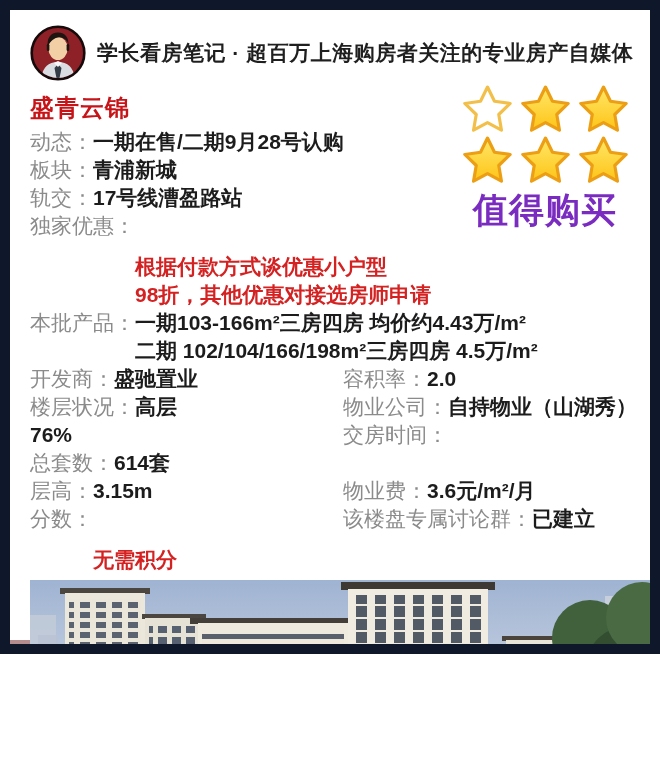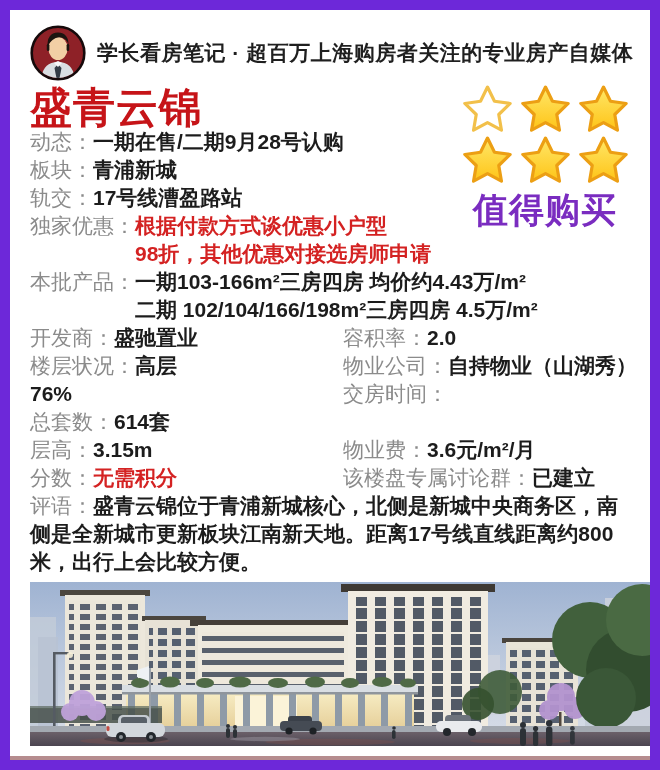--- a/index.html
+++ b/index.html
@@ -1,32 +1,32 @@
 <!DOCTYPE html>
 <html><head>
 <meta charset="utf-8">
 <style>
   html,body{margin:0;padding:0;background:#ffffff;}
   body{width:660px;height:770px;font-family:"Liberation Sans","DejaVu Sans",sans-serif;}
-  .frame{box-sizing:border-box;width:660px;height:770px;border:10px solid #6d28d9;
+  .frame{box-sizing:border-box;width:660px;height:654px;border:10px solid #0f172a;
          background:#ffffff;box-shadow:inset 0 -4px 0 rgba(90,0,5,.45);overflow:hidden;}
   .content{box-sizing:border-box;padding:14px 20px 0 20px;height:100%;position:relative;}
 
   
   .header{display:flex;align-items:center;gap:11px;height:58px;}
   .avatar{width:56px;height:56px;flex:0 0 auto;}
   .brand{font-size:21px;font-weight:700;color:#1f1f1f;letter-spacing:.5px;white-space:nowrap;}
 
   
   .body{position:relative;margin-top:6px;}
-  .title{font-size:42px;line-height:40px;font-weight:800;color:#c61418;letter-spacing:1px;}
+  .title{font-size:24px;line-height:40px;font-weight:800;color:#c61418;letter-spacing:1px;}
   .row{display:flex;font-size:21px;line-height:28px;}
   .lbl{color:#8b8b8b;font-weight:400;flex:0 0 auto;white-space:nowrap;}
   .val{color:#1c1c1c;font-weight:700;}
-  .val.red{color:#d42222;}
+  .val.red{color:#d42222;margin-top:41px;}
   .multiline .line{display:block;}
   .pair{display:grid;grid-template-columns:313px 1fr;font-size:21px;line-height:28px;}
   .cell{display:flex;min-width:0;white-space:nowrap;}
   .comment{font-size:21px;line-height:28px;margin:0;}
   .comment .lbl{display:inline;}
   .comment .val{display:inline;}
 
   
   .rating{position:absolute;top:-4px;right:-6px;width:182px;text-align:center;}
   .stars{display:flex;flex-wrap:wrap;justify-content:center;column-gap:9px;row-gap:2px;}
@@ -192,21 +192,20 @@
         <div class="cell">
             <span class="lbl">分数：</span>
             <span class="val red">无需积分</span>
           </div>
         <div class="cell">
             <span class="lbl">该楼盘专属讨论群：</span>
             <span class="val">已建立</span>
           </div>
       </div>
 
-      <p class="comment"><span class="lbl">评语：</span><span class="val">盛青云锦位于青浦新城核心，北侧是新城中央商务区，南侧是全新城市更新板块江南新天地。距离17号线直线距离约800米，出行上会比较方便。</span></p>
     </div>
 
     <div class="photo">
       <svg viewBox="0 0 620 164" preserveAspectRatio="none">
         <defs>
           <linearGradient id="gSky" x1="0" y1="0" x2="0" y2="1">
             <stop offset="0" stop-color="#9fb3d2"></stop>
               <stop offset=".65" stop-color="#c7d1e1"></stop>
               <stop offset="1" stop-color="#dadfe8"></stop>
           </linearGradient>

